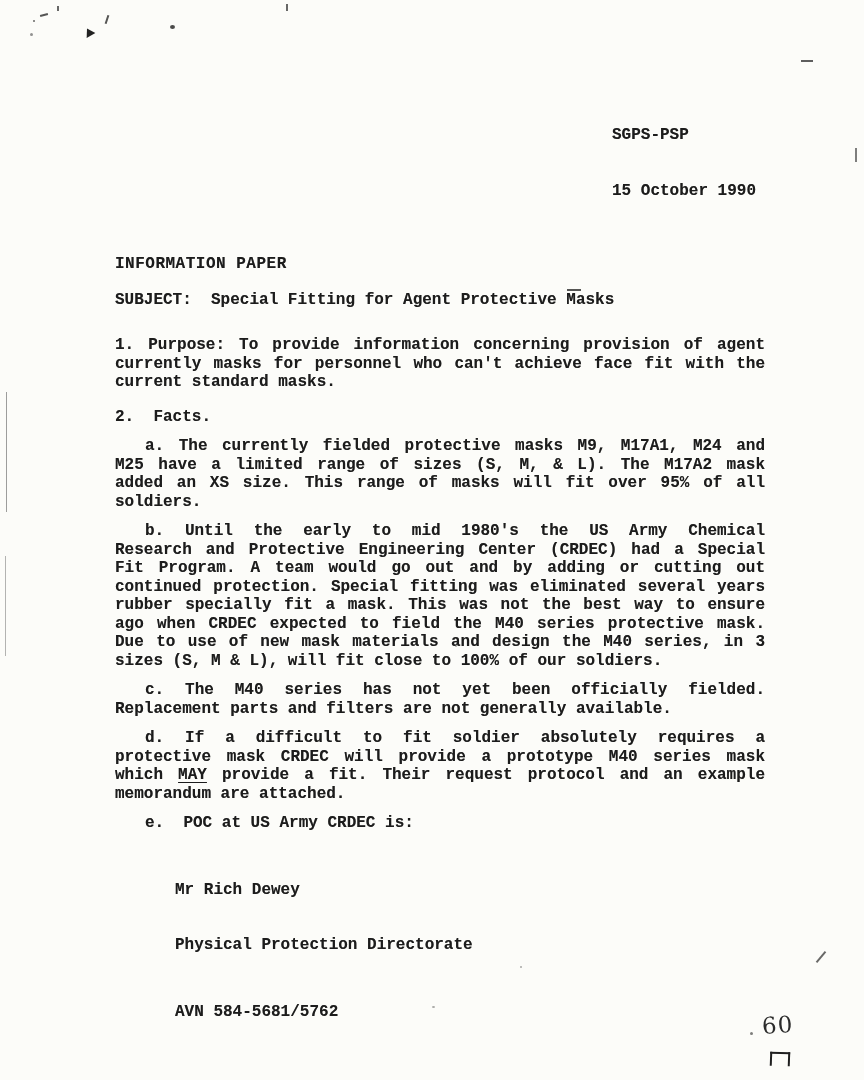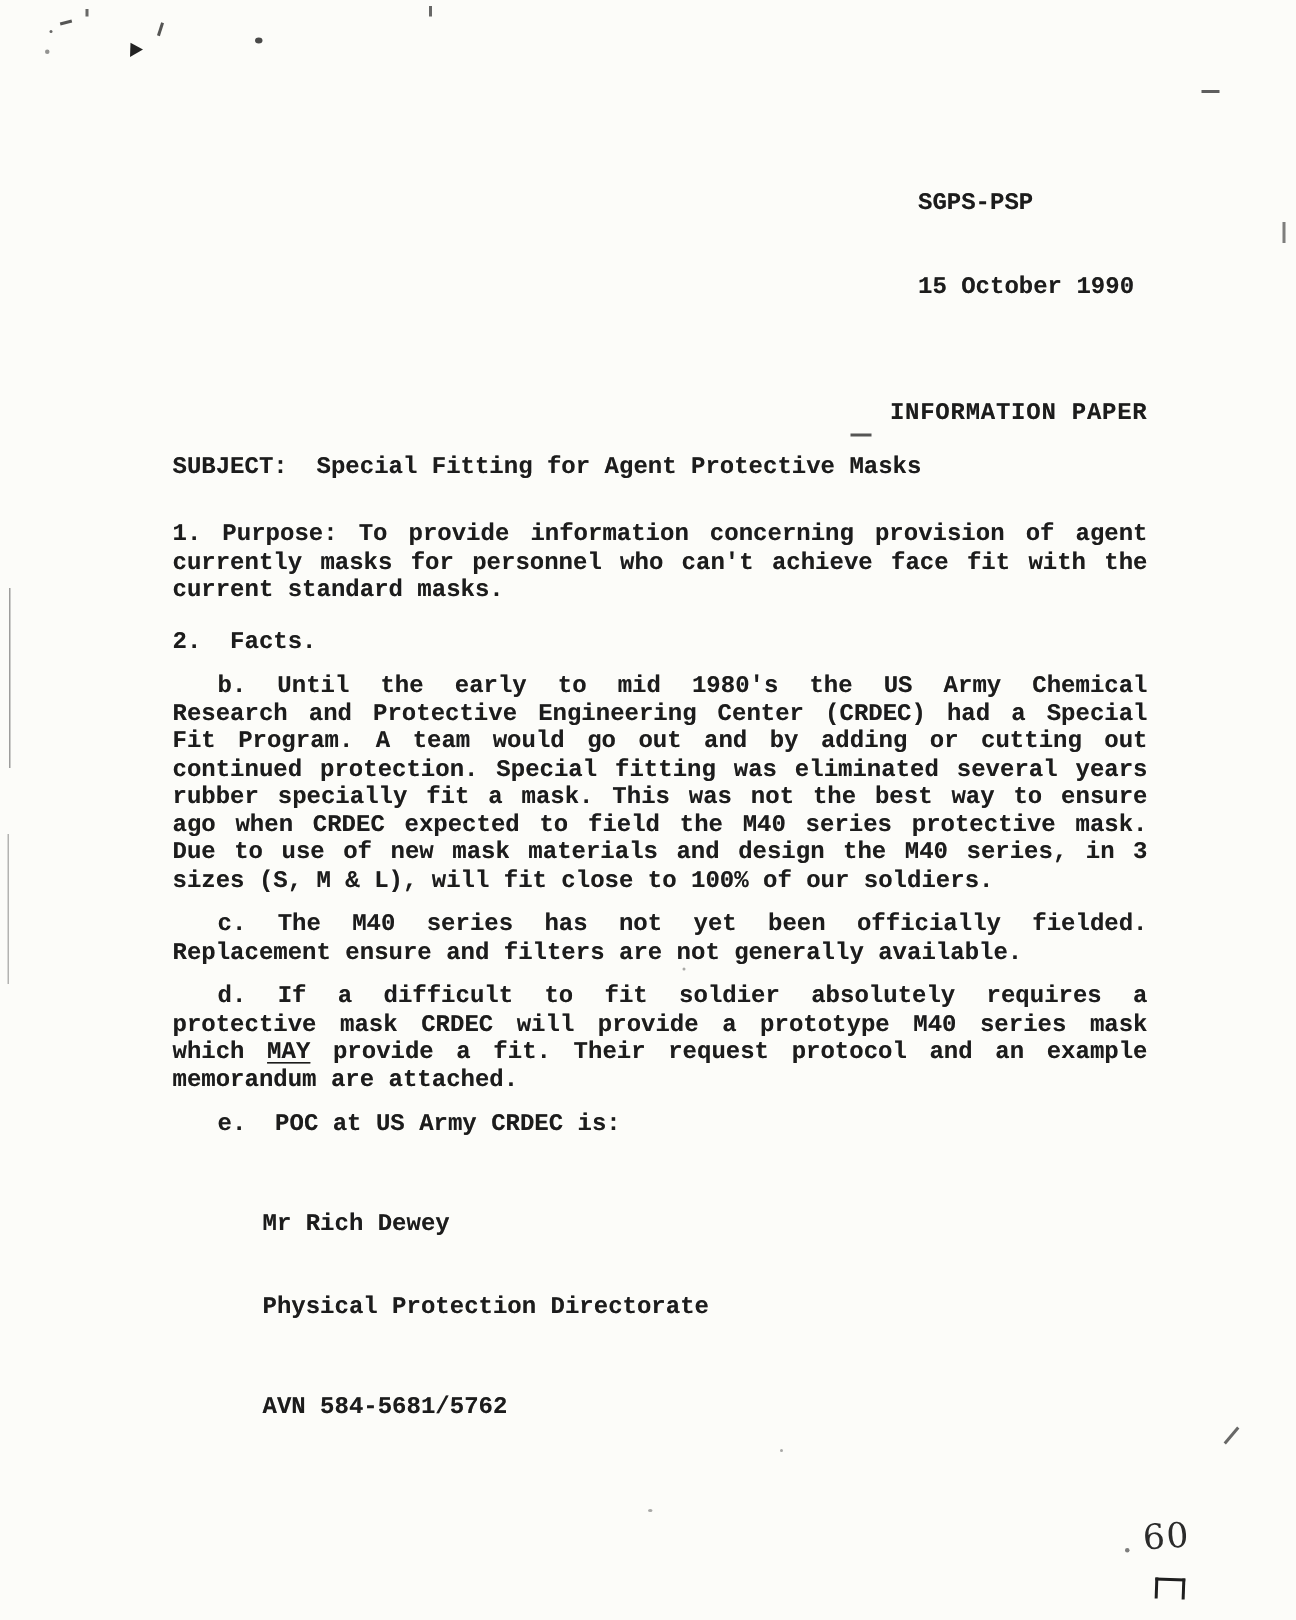--- a/index.html
+++ b/index.html
@@ -14,21 +14,21 @@
     font-size:16px;
     line-height:18.5px;
     font-weight:600;
     color:#1c1c1c;
     text-shadow:0 0 .4px rgba(20,20,20,.45);
   }
 
   .content { position:absolute; left:115px; top:89px; width:650px; }
 
   .letterhead { margin-left:497px; white-space:pre; }
-  .title      { margin-top:29px; text-align:right; letter-spacing:.5px; }
+  .title      { margin-top:18px; text-align:left; letter-spacing:.5px; }
   .subject    { margin-top:17px; white-space:pre-wrap; }
 
   .para       { margin-top:27px; }
   .para.fact  { margin-top:11px; }
   .facts-heading { margin-top:16px; white-space:pre-wrap; }
 
   .ln       { text-align:justify; text-align-last:justify; }
   .ln.last  { text-align:justify; text-align-last:left; white-space:pre-wrap; }
   .ln.ind   { padding-left:30px; }
 
@@ -72,32 +72,38 @@
 
   <div class="para">
       <div class="ln">1.  Purpose: To provide information concerning provision of agent</div>
       <div class="ln">currently masks for personnel who can't achieve face fit with the</div>
       <div class="ln last">current standard masks.</div>
     </div>
 
   <div class="facts-heading">2.  Facts.</div>
 
   <div class="para fact">
+      <div class="ln ind">a.  The currently fielded protective masks M9, M17A1, M24 and</div>
+      <div class="ln">M25 have a limited range of sizes (S, M, &amp; L).  The M17A2 mask</div>
+      <div class="ln">added an XS size.  This range of masks will fit over 95% of all</div>
+      <div class="ln last">soldiers.</div>
+    </div>
+  <div class="para fact">
       <div class="ln ind">b.  Until the early to mid 1980's the US Army Chemical</div>
       <div class="ln">Research and Protective Engineering Center (CRDEC) had a Special</div>
       <div class="ln">Fit Program.  A team would go out and by adding or cutting out</div>
       <div class="ln">continued protection.  Special fitting was eliminated several years</div>
       <div class="ln">rubber specially fit a mask.  This was not the best way to ensure</div>
       <div class="ln">ago when CRDEC expected to field the M40 series protective mask.</div>
       <div class="ln">Due to use of new mask materials and design the M40 series, in 3</div>
       <div class="ln last">sizes (S, M &amp; L), will fit close to 100% of our soldiers.</div>
     </div>
   <div class="para fact">
       <div class="ln ind">c.  The M40 series has not yet been officially fielded.</div>
-      <div class="ln last">Replacement ensure and filters are not generally available.</div>
+      <div class="ln last">Replacement parts and filters are not generally available.</div>
     </div>
   <div class="para fact">
       <div class="ln ind">d.  If a difficult to fit soldier absolutely requires a</div>
       <div class="ln">protective mask CRDEC will provide a prototype M40 series mask</div>
       <div class="ln">which <u>MAY</u> provide a fit.  Their request protocol and an example</div>
       <div class="ln last">memorandum are attached.</div>
     </div>
   <div class="para fact">
       <div class="ln last ind">e.  POC at US Army CRDEC is:</div>
     </div>

